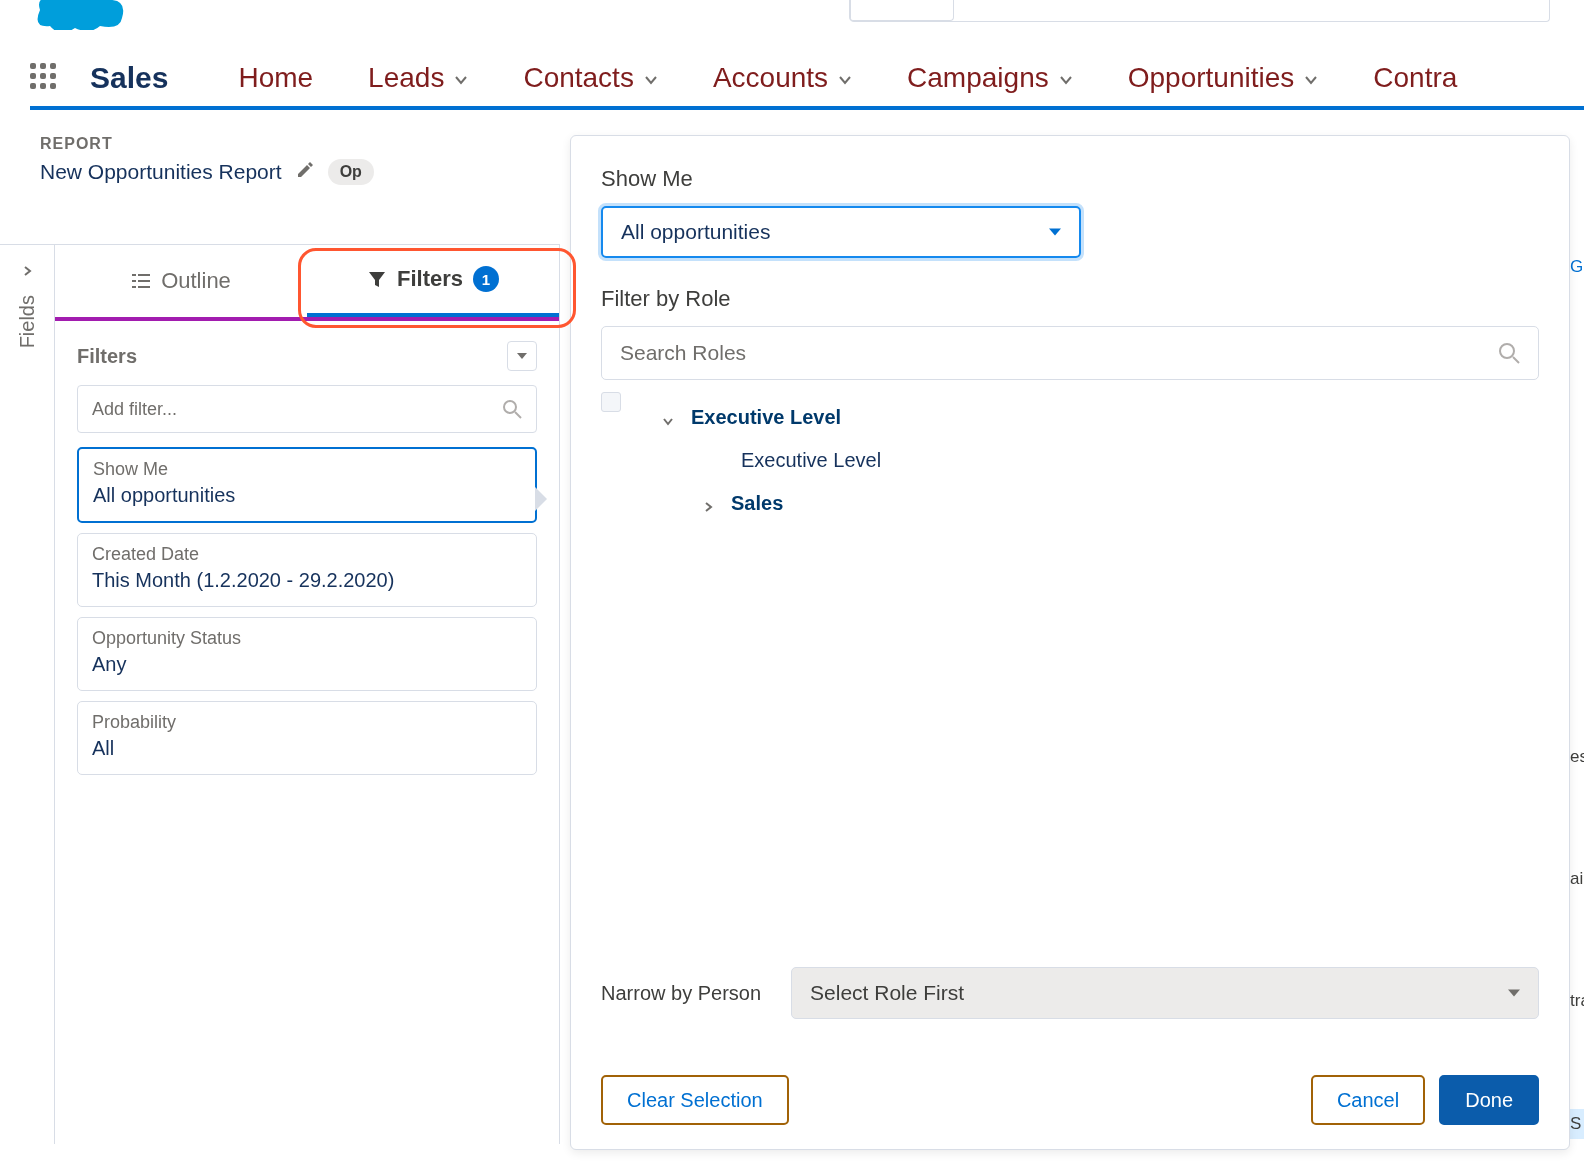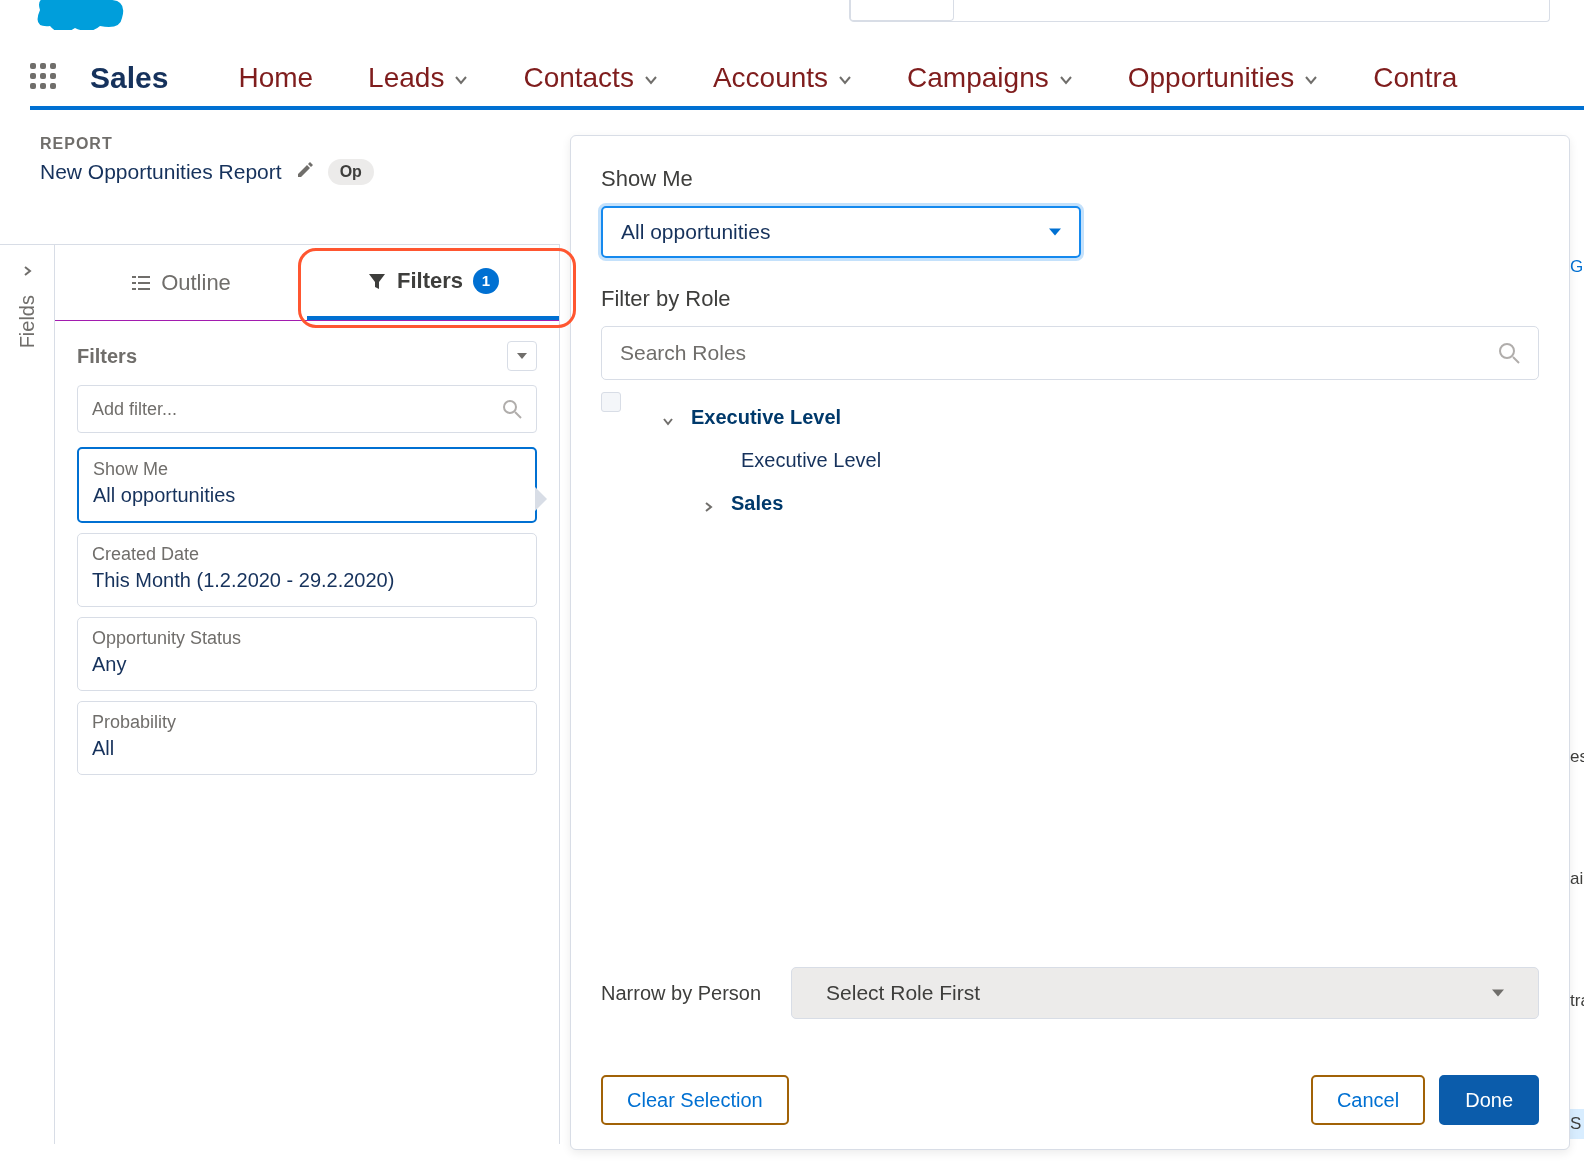--- a/index.html
+++ b/index.html
@@ -137,21 +137,21 @@
   top: 244px;
   left: 55px;
   width: 505px;
   border-top: 1px solid #d8dde6;
   border-right: 1px solid #d8dde6;
   height: 900px;
 }
 .tab-row {
   display:flex;
   height: 76px;
-  border-bottom: 1px solid #a21caf;
+  border-bottom: 4px solid #a21caf;
 }
 .tab {
   flex:1;
   display:flex;
   align-items:center;
   justify-content:center;
   gap:10px;
   font-size:22px;
   color:#706e6b;
   cursor:pointer;
@@ -277,21 +277,21 @@
   display:flex;align-items:center;gap:30px;
 }
 .narrow-row .nlabel{ font-size:20px; color:#3e3e3c; flex-shrink:0;}
 .narrow-select {
   flex:1;
   height:52px;
   border:1px solid #d8dde6;
   background:#ecebea;
   border-radius:5px;
   display:flex;align-items:center;justify-content:space-between;
-  padding:0 34px;
+  padding:0 18px;
   font-size:21px;color:#3e3e3c;
 }
 .narrow-select svg{width:12px;height:12px;fill:#706e6b;}
 .footer {
   position:absolute;
   bottom: 24px;
   left:30px; right:30px;
   display:flex;align-items:center;justify-content:space-between;
 }
 .btn {

